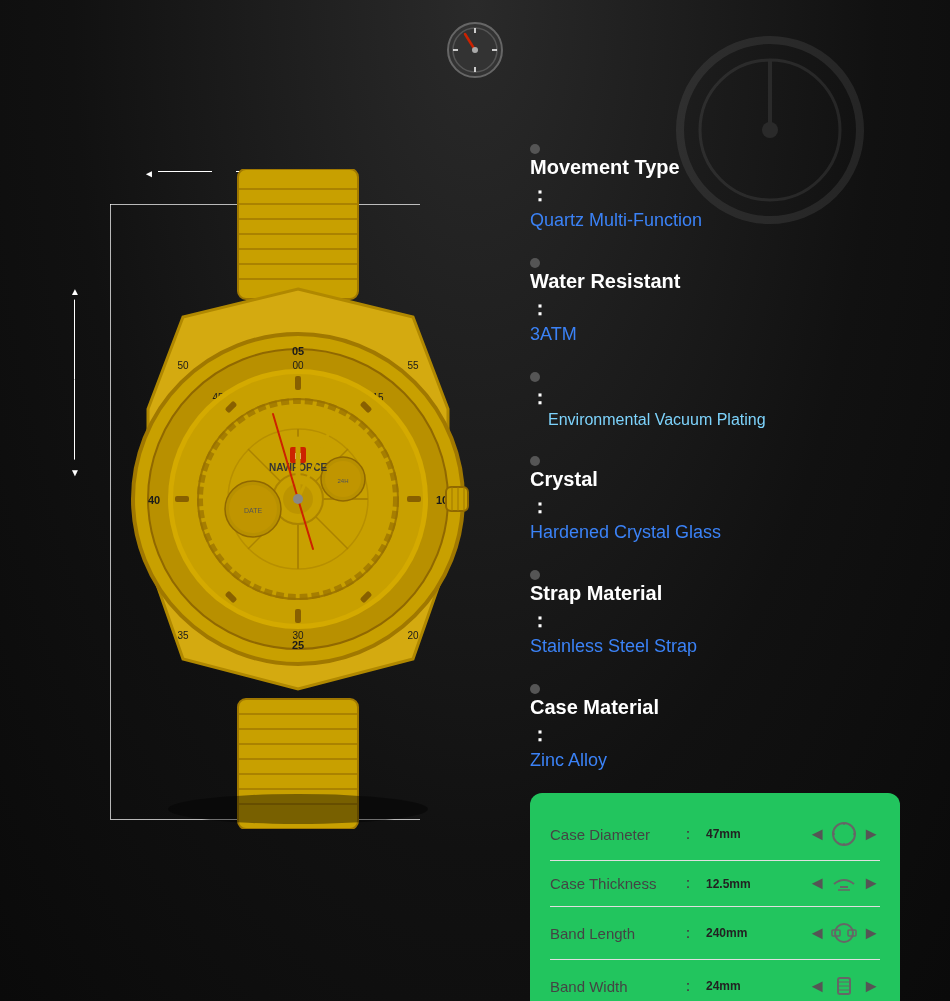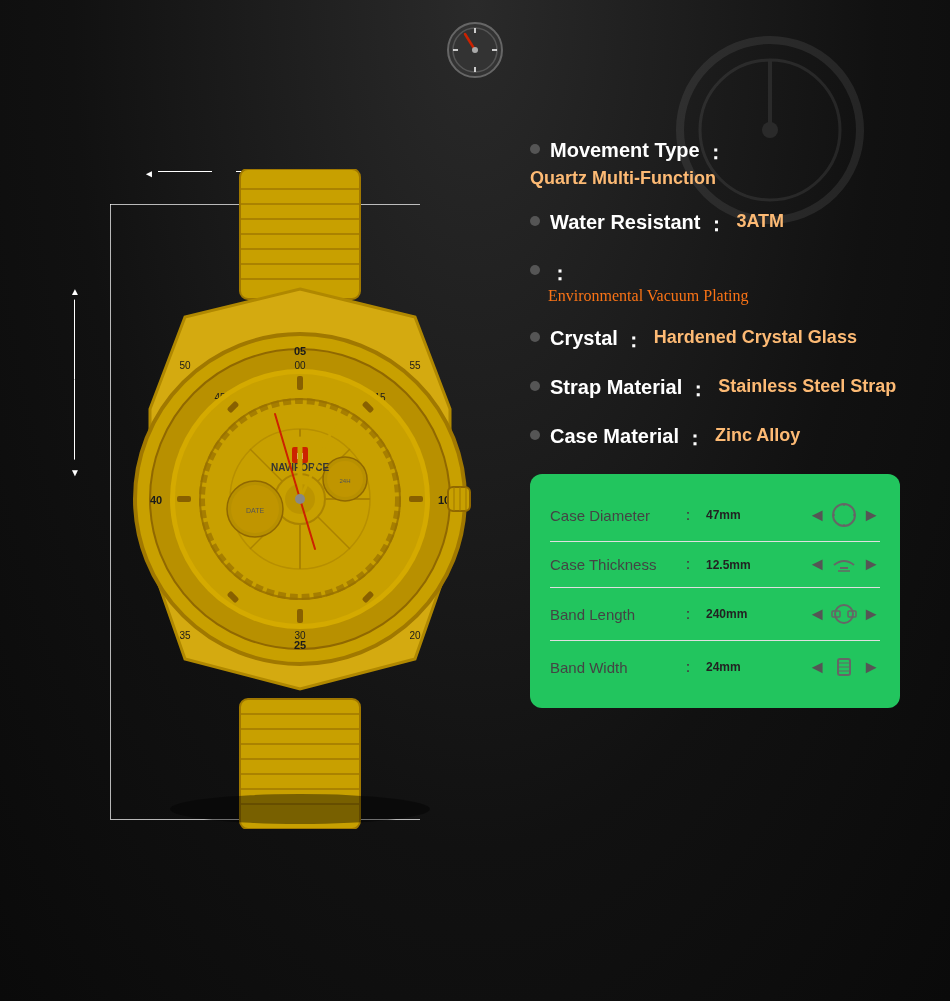--- a/index.html
+++ b/index.html
@@ -108,41 +108,43 @@
 
     
     .watch-img-container {
       position: absolute;
       top: 40px;
       left: 80px;
       width: 380px;
       height: 680px;
       display: flex;
       align-items: center;
-      justify-content: center;
+      justify-content: flex-start;
+      padding-left: 8px;
     }
 
     .watch-illustration {
       width: 360px;
       height: 660px;
     }
 
     
     .specs-section {
       flex: 1;
       padding-top: 20px;
       color: #ffffff;
     }
 
     .spec-item {
       display: flex;
       align-items: flex-start;
       margin-bottom: 22px;
       flex-wrap: wrap;
       gap: 2px;
+      flex-direction: column;
     }
 
     .bullet {
       color: #333;
       font-size: 20px;
       margin-right: 8px;
       line-height: 1.3;
       background: #555;
       border-radius: 50%;
       width: 10px;
@@ -161,31 +163,30 @@
 
     .spec-colon {
       font-size: 20px;
       font-weight: bold;
       color: #ffffff;
       margin-right: 8px;
     }
 
     .spec-value {
       font-size: 18px;
-      color: #fdba74;
-      font-weight: bold;
+      color: #3b82f6;
+      font-weight: normal;
     }
 
     .spec-value-wrap {
       width: 100%;
       margin-left: 18px;
       font-size: 16px;
-      color: #f97316;
+      color: #7dd3fc;
       margin-top: -2px;
-      font-family: Liberation Serif, serif;
     }
 
     
     .measurements-box {
       background: #22c55e;
       border-radius: 12px;
       padding: 15px 20px;
       margin-top: 1px;
       width: 370px;
     }

